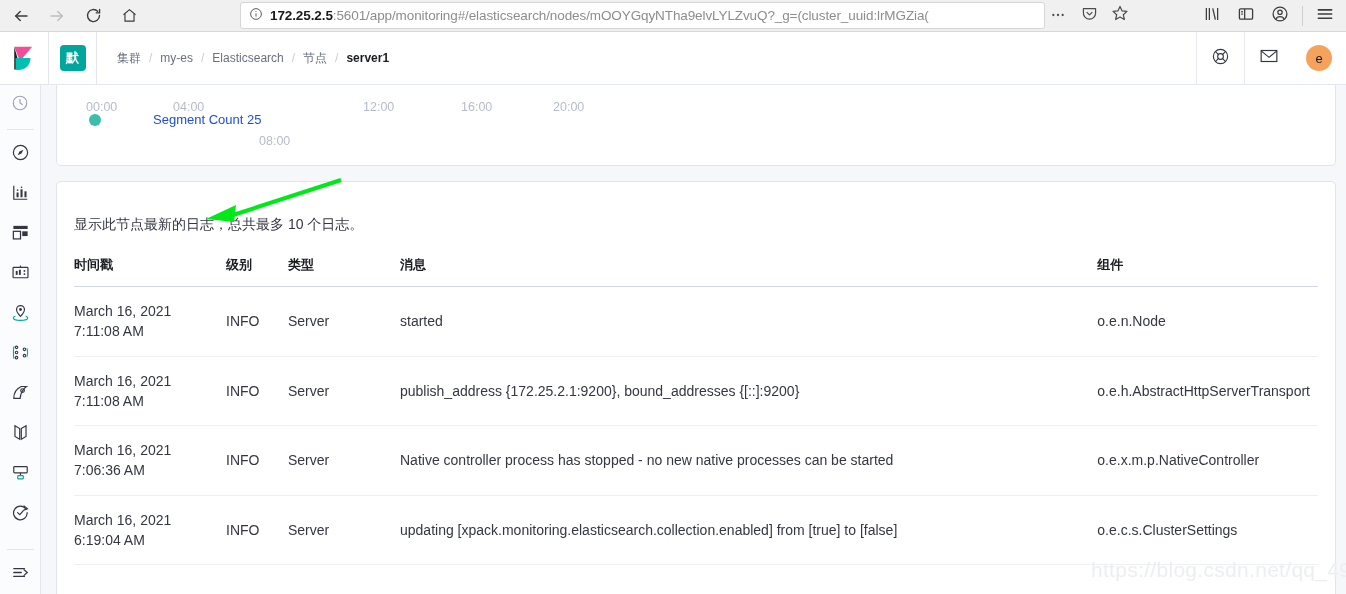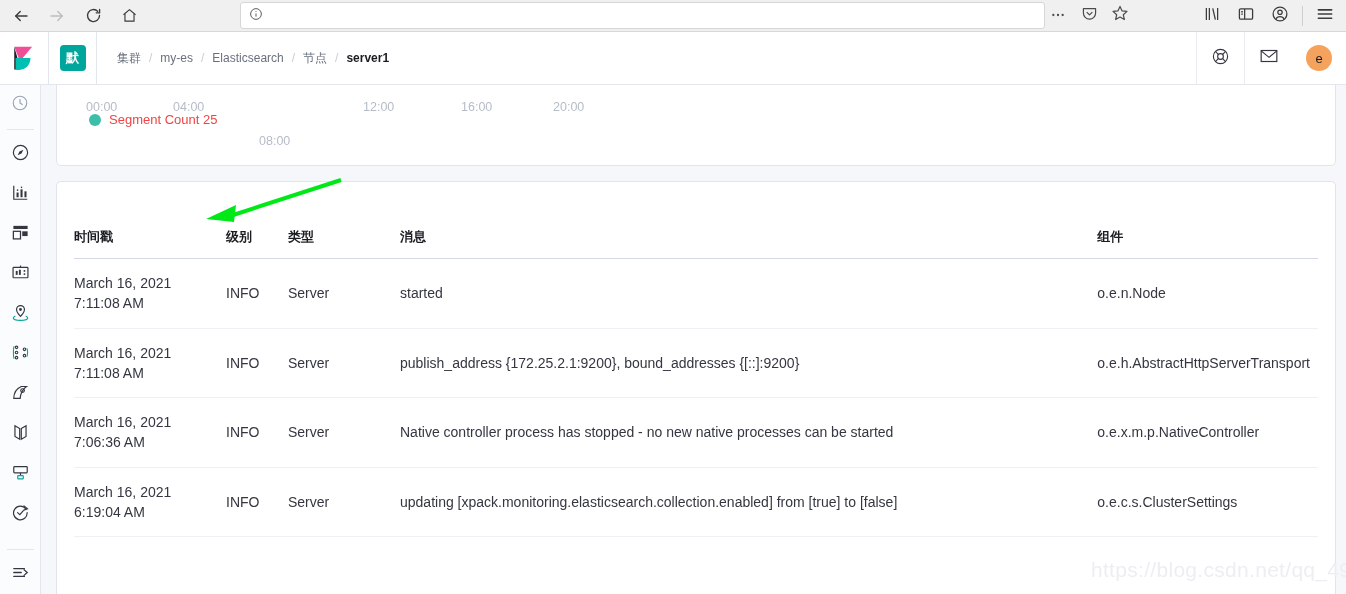--- a/index.html
+++ b/index.html
@@ -125,21 +125,21 @@
   }
   .axis-tick {
     position:absolute; top:0;
     font-size:12.5px; color:#b6bcc7;
   }
   .legend {
     position:absolute; left:32px; top:90px;
     display:flex; align-items:center; gap:8px;
   }
   .legend-dot { width:12px; height:12px; border-radius:50%; background:#3cbeaa; }
-  .legend-label { font-size:13px; color:#ef4444; }
+  .legend-label { font-size:13px; color:#1d4ed8;margin-left:44px; }
 
   .panel-logs {
     position:absolute; left:15px; top:96px;
     width:1280px; height:470px;
     padding: 24px 17px 0 17px;
   }
   .logs-title {
     font-size:29px; color:#1a1c21; font-weight:400;
     letter-spacing:0.5px;
   }
@@ -223,20 +223,21 @@
   </div>
 
   <div class="urlbar">
     <span class="url-info-icon">
       <svg width="14" height="14" viewBox="0 0 24 24" fill="none" stroke="currentColor" stroke-width="1.7">
           <circle cx="12" cy="12" r="9.2"></circle>
           <line x1="12" y1="11" x2="12" y2="16.5"></line>
           <circle cx="12" cy="7.6" r="0.9" fill="currentColor" stroke="none"></circle>
         </svg>
     </span>
+    <span class="url-text"><span class="url-host">172.25.2.5</span><span>:5601/app/monitoring#/elasticsearch/nodes/mOOYGqyNTha9elvLYLZvuQ?_g=(cluster_uuid:lrMGZia(</span></span>
   </div>
 
   <div class="url-actions">
     <div class="ic">
       <svg width="16" height="16" viewBox="0 0 24 24" fill="currentColor">
           <circle cx="5" cy="12" r="1.7"></circle>
           <circle cx="12" cy="12" r="1.7"></circle>
           <circle cx="19" cy="12" r="1.7"></circle>
         </svg>
     </div>
@@ -497,20 +498,21 @@
       <span class="axis-tick" style="left:404px;">16:00</span>
       <span class="axis-tick" style="left:496px;">20:00</span>
     </div>
     <div class="legend">
       <span class="legend-dot"></span>
       <span class="legend-label">Segment Count 25</span>
     </div>
   </div>
 
   <div class="panel panel-logs">
+    <div class="logs-sub">显示此节点最新的日志，总共最多 10 个日志。</div>
 
     <table class="logs">
       <thead>
         <tr>
           <th class="col-ts">时间戳</th>
           <th class="col-lvl">级别</th>
           <th class="col-type">类型</th>
           <th class="col-msg">消息</th>
           <th class="col-comp">组件</th>
         </tr>

